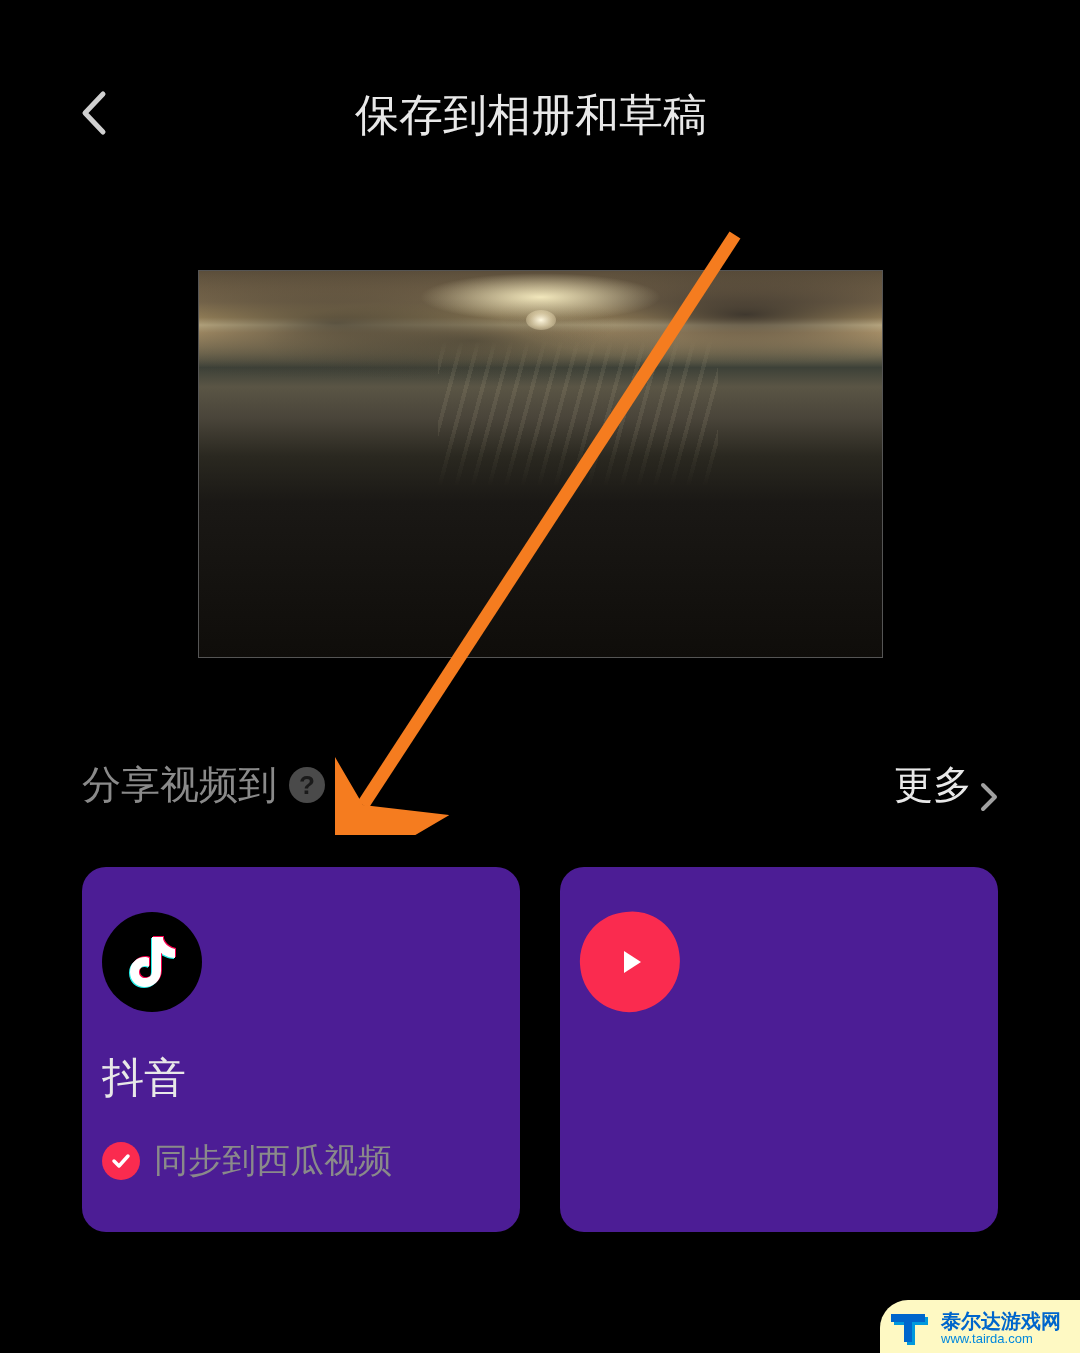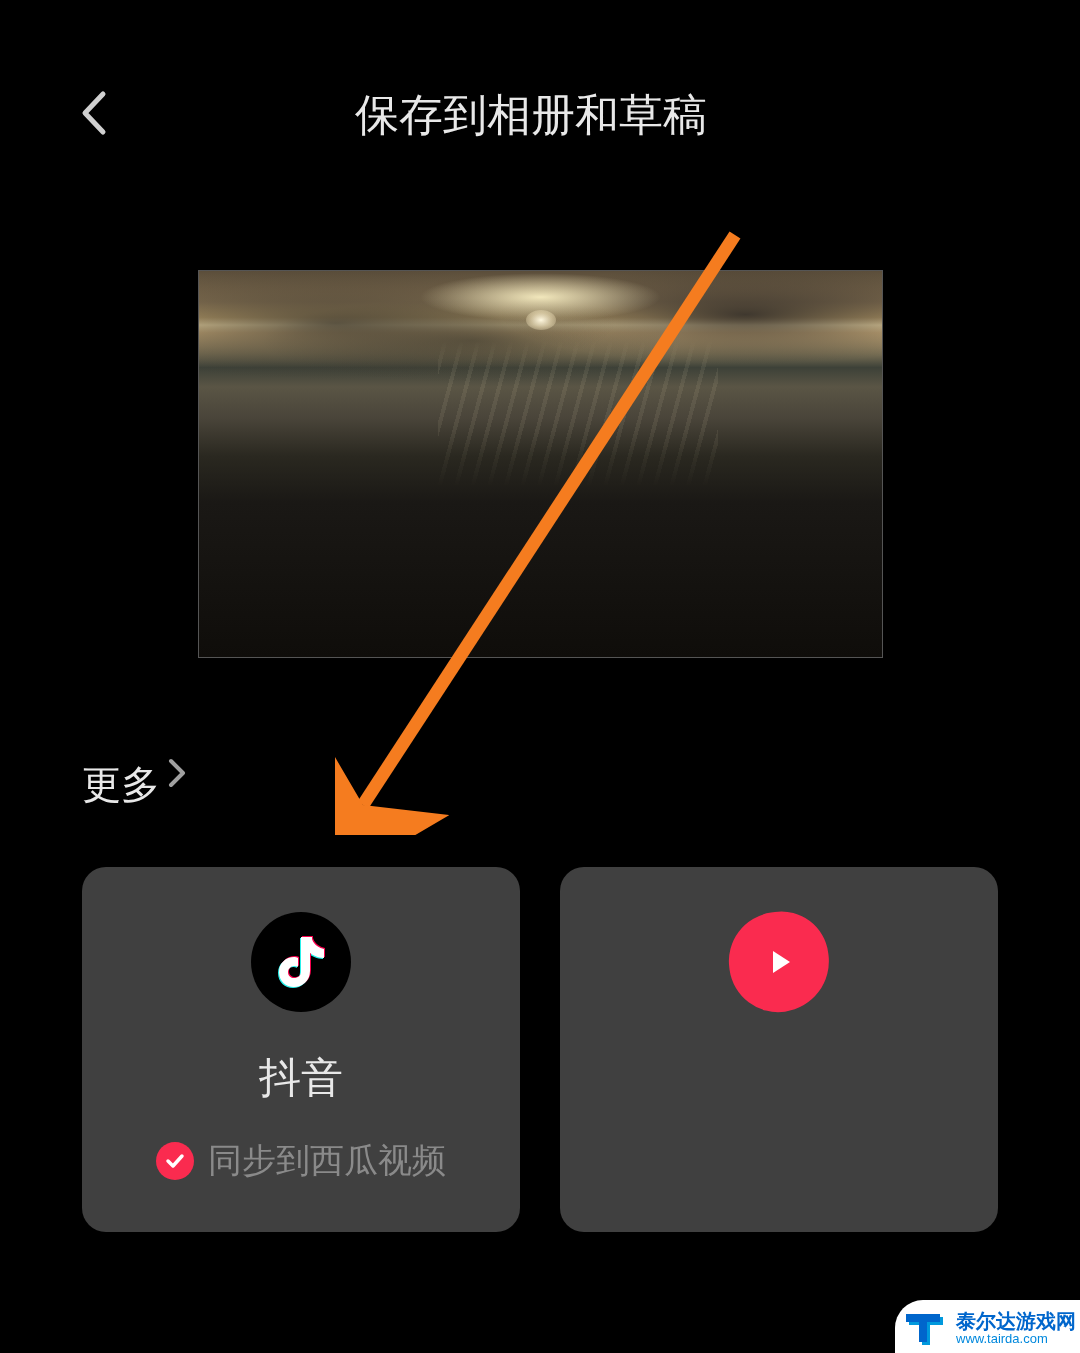--- a/index.html
+++ b/index.html
@@ -124,46 +124,45 @@
       background: #4a4a4a;
       display: flex;
       align-items: center;
       justify-content: center;
       font-size: 26px;
       color: #1a1a1a;
       font-weight: bold;
     }
     .more-btn {
       display: flex;
-      align-items: flex-start;
+      align-items: flex-end;
       gap: 8px;
       cursor: pointer;
     }
     .more-text {
       font-size: 39px;
       color: #e8e8e8;
     }
     .more-btn svg {
       width: 18px;
       height: 30px;
     }
     .share-cards {
       display: flex;
       gap: 40px;
       padding: 0 82px;
       margin-top: 55px;
     }
     .share-card {
       flex: 1;
-      background: #404040;
+      background: #4c1d95;
       border-radius: 24px;
       padding: 45px 20px 48px;
       display: flex;
       flex-direction: column;
-      align-items: center;
       cursor: pointer;
     }
     .app-icon {
       width: 100px;
       height: 100px;
       border-radius: 50%;
       display: flex;
       align-items: center;
       justify-content: center;
       margin-bottom: 38px;
@@ -210,23 +209,23 @@
       top: 225px;
       pointer-events: none;
       z-index: 100;
     }
     .watermark {
       position: absolute;
       right: 0;
       bottom: 0;
       display: flex;
       align-items: center;
-      background: #ffffff;
+      background: #fef9c3;
       border-radius: 28px 0 0 0;
-      padding: 5px 4px 2px 8px;
+      padding: 5px 19px 2px 8px;
       gap: 7px;
     }
     .wm-logo {
       width: 46px;
       height: 46px;
     }
     .wm-text {
       display: flex;
       flex-direction: column;
       line-height: 1.1;
@@ -253,20 +252,24 @@
   <div class="title">保存到相册和草稿</div>
 </div>
 
 <div class="video-preview">
   <div class="cloud-layer"></div>
   <div class="rays"></div>
   <div class="sun-glow"></div>
 </div>
 
 <div class="share-row">
+  <div class="share-label-group">
+    <span class="share-label">分享视频到</span>
+    <span class="help-icon">?</span>
+  </div>
   <div class="more-btn">
     <span class="more-text">更多</span>
     <svg viewBox="0 0 18 30">
       <path d="M 3 3 L 15 15 L 3 27" stroke="#a0a0a0" stroke-width="4" fill="none" stroke-linecap="round" stroke-linejoin="round"></path>
     </svg>
   </div>
 </div>
 
 <div class="share-cards">
   <div class="share-card">

